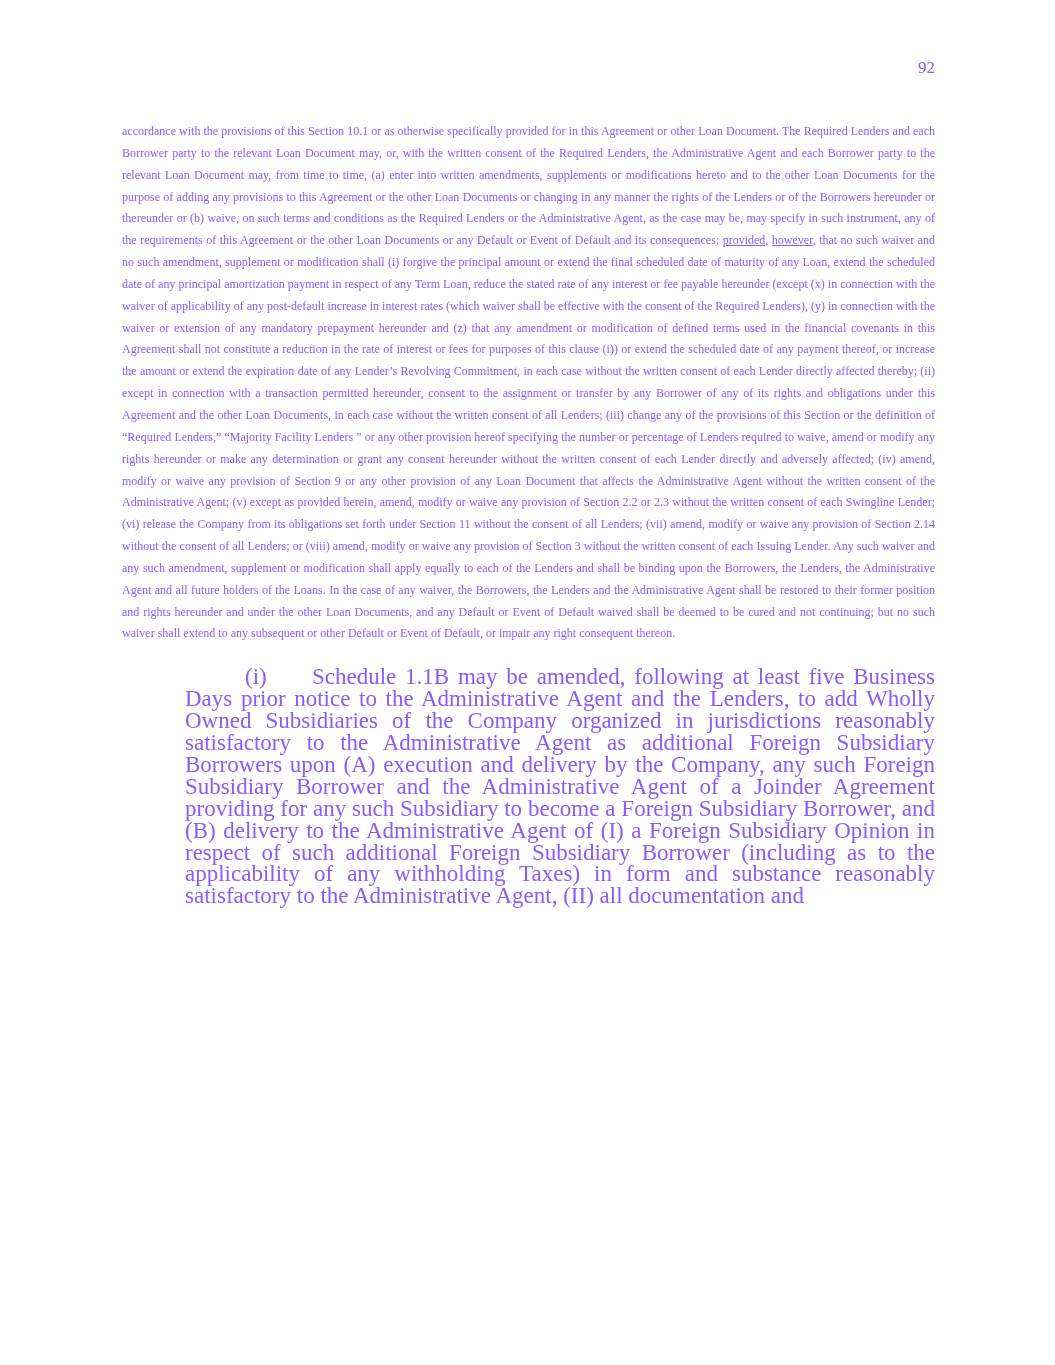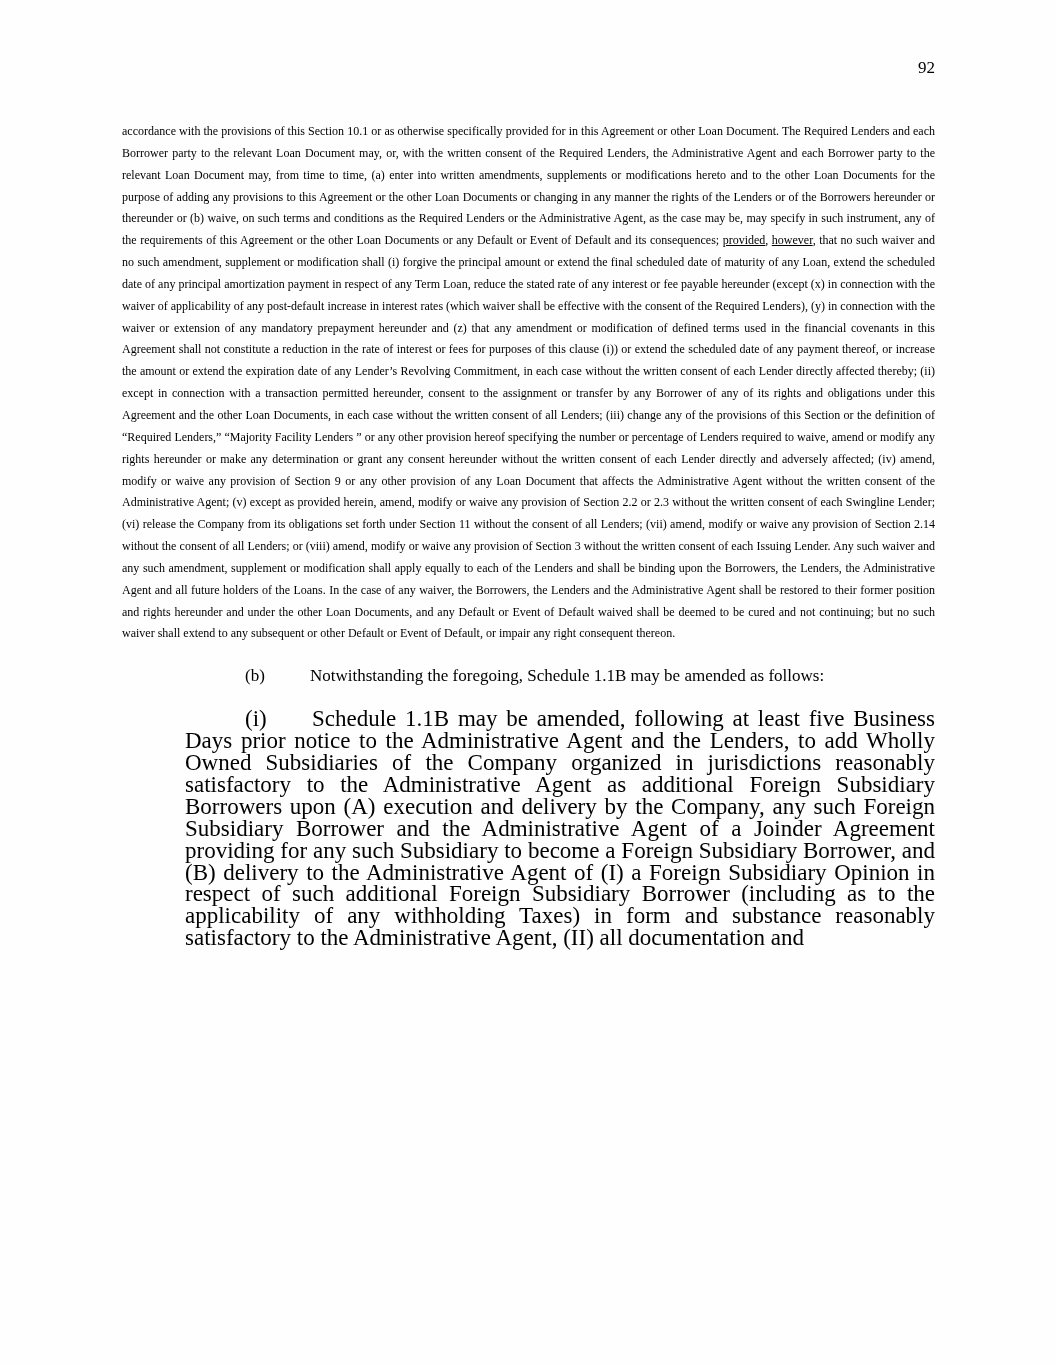--- a/index.html
+++ b/index.html
@@ -6,21 +6,21 @@
     margin: 0;
     padding: 0;
     background: #ffffff;
   }
   .page {
     position: relative;
     width: 1055px;
     height: 1365px;
     background: #fefefe;
     font-family: "Liberation Serif", serif;
-    color: #000000;
+    color: #8b5cf6;
     overflow: hidden;
   }
   .page-number {
     position: absolute;
     top: 57px;
     right: 120px;
     font-size: 17px;
     line-height: 22px;
   }
   .content {
@@ -68,18 +68,17 @@
 <body>
 
 <div class="page">
 
   <div class="page-number">92</div>
 
   <div class="content">
 
     <p class="par-main"><span>accordance with the provisions of this Section 10.1 or as otherwise specifically provided for in this Agreement or other Loan Document.  The Required Lenders and each Borrower party to the relevant Loan Document may, or, with the written consent of the Required Lenders, the Administrative Agent and each Borrower party to the relevant Loan Document may, from time to time, (a) enter into written amendments, supplements or modifications hereto and to the other Loan Documents for the purpose of adding any provisions to this Agreement or the other Loan Documents or changing in any manner the rights of the Lenders or of the Borrowers hereunder or thereunder or (b) waive, on such terms and conditions as the Required Lenders or the Administrative Agent, as the case may be, may specify in such instrument, any of the requirements of this Agreement or the other Loan Documents or any Default or Event of Default and its consequences; </span><span class="underlined">provided</span><span>, </span><span class="underlined">however</span><span>, that no such waiver and no such amendment, supplement or modification shall (i) forgive the principal amount or extend the final scheduled date of maturity of any Loan, extend the scheduled date of any principal amortization payment in respect of any Term Loan, reduce the stated rate of any interest or fee payable hereunder (except (x) in connection with the waiver of applicability of any post-default increase in interest rates (which waiver shall be effective with the consent of the Required Lenders), (y) in connection with the waiver or extension of any mandatory prepayment hereunder and (z) that any amendment or modification of defined terms used in the financial covenants in this Agreement shall not constitute a reduction in the rate of interest or fees for purposes of this clause (i)) or extend the scheduled date of any payment thereof, or increase the amount or extend the expiration date of any Lender’s Revolving Commitment, in each case without the written consent of each Lender directly affected thereby; (ii) except in connection with a transaction permitted hereunder, consent to the assignment or transfer by any Borrower of any of its rights and obligations under this Agreement and the other Loan Documents, in each case without the written consent of all Lenders; (iii) change any of the provisions of this Section or the definition of “Required Lenders,” “Majority Facility Lenders ” or any other provision hereof specifying the number or percentage of Lenders required to waive, amend or modify any rights hereunder or make any determination or grant any consent hereunder without the written consent of each Lender directly and adversely affected; (iv) amend, modify or waive any provision of Section 9 or any other provision of any Loan Document that affects the Administrative Agent without the written consent of the Administrative Agent; (v) except as provided herein, amend, modify or waive any provision of Section 2.2 or 2.3 without the written consent of each Swingline Lender; (vi) release the Company from its obligations set forth under Section 11 without the consent of all Lenders; (vii) amend, modify or waive any provision of Section 2.14 without the consent of all Lenders; or (viii) amend, modify or waive any provision of Section 3 without the written consent of each Issuing Lender.  Any such waiver and any such amendment, supplement or modification shall apply equally to each of the Lenders and shall be binding upon the Borrowers, the Lenders, the Administrative Agent and all future holders of the Loans.  In the case of any waiver, the Borrowers, the Lenders and the Administrative Agent shall be restored to their former position and rights hereunder and under the other Loan Documents, and any Default or Event of Default waived shall be deemed to be cured and not continuing; but no such waiver shall extend to any subsequent or other Default or Event of Default, or impair any right consequent thereon.</span></p>
 
-    <p class="par-b"><span class="marker">(b)</span><span>Notwithstanding the foregoing, Schedule 1.1B may be amended as follows:</span></p>
 
     <p class="par-i"><span class="marker">(i)</span><span>Schedule 1.1B may be amended, following at least five Business Days prior notice to the Administrative Agent and the Lenders, to add Wholly Owned Subsidiaries of the Company organized in jurisdictions reasonably satisfactory to the Administrative Agent as additional Foreign Subsidiary Borrowers upon (A) execution and delivery by the Company, any such Foreign Subsidiary Borrower and the Administrative Agent of a Joinder Agreement providing for any such Subsidiary to become a Foreign Subsidiary Borrower, and (B) delivery to the Administrative Agent of (I) a Foreign Subsidiary Opinion in respect of such additional Foreign Subsidiary Borrower (including as to the applicability of any withholding Taxes) in form and substance reasonably satisfactory to the Administrative Agent, (II) all documentation and</span></p>
 
   </div>
 </div>
 
 </body></html>

